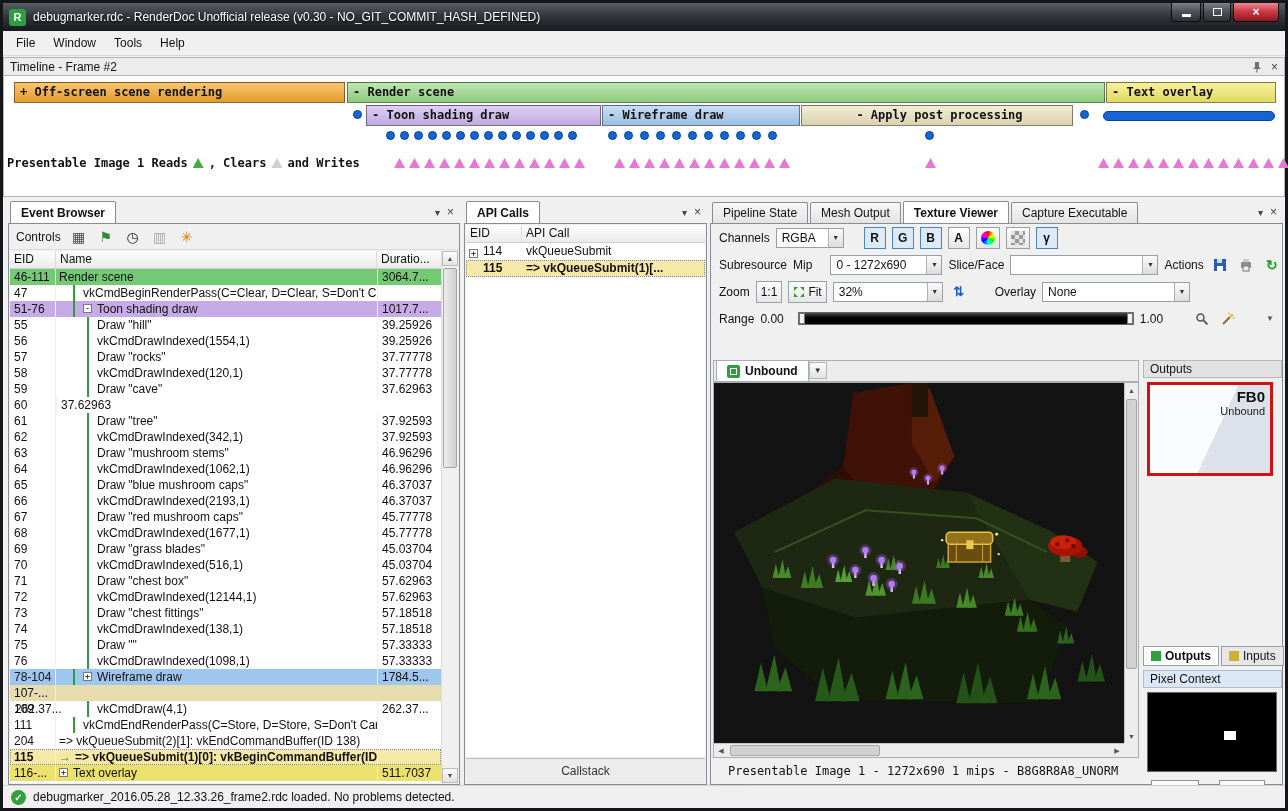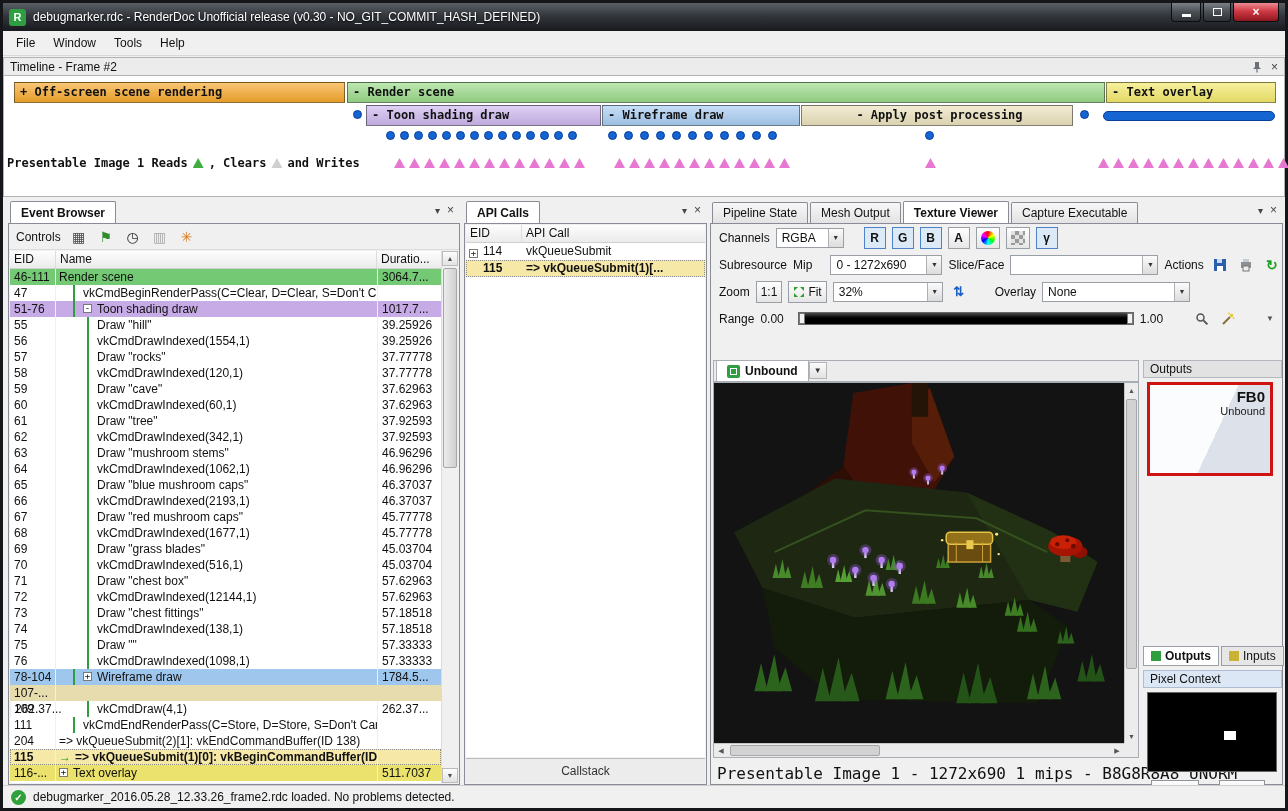--- a/index.html
+++ b/index.html
@@ -32,21 +32,21 @@
   .dot{width:9px;height:9px;border-radius:50%;background:#1464d2;border:1px solid #0a3f9a;display:inline-block;flex:none;}
   .dot-row{position:absolute;display:flex;top:55px;}
   .capsule{position:absolute;height:10px;border-radius:5px;background:#1464d2;border:1px solid #0a3f9a;}
   .tl-footer{position:absolute;top:80px;left:3px;display:flex;align-items:center;gap:5px;font-family:"DejaVu Sans Mono",monospace;font-weight:bold;font-size:12px;white-space:nowrap;}
   .tri{width:11px;height:10px;clip-path:polygon(50% 0,100% 100%,0 100%);background:#e678d2;display:inline-block;flex:none;}
   .tri-read{background:#3fae3f}.tri-clear{background:#cfcfcf}
   .tri-row{position:absolute;display:flex;gap:4px;top:82px;}
 
   
   .panel{position:absolute;top:198px;height:584px;}
-  .panel-tabs{height:22px;display:flex;padding-left:2px;gap:40px;}
+  .panel-tabs{height:22px;display:flex;align-items:flex-end;padding-left:2px;gap:40px;}
   .tab{height:21px;padding:0 10px;border:1px solid #898c95;border-bottom:none;background:linear-gradient(#f7f7f7,#e3e3e3);margin-right:2px;border-radius:2px 2px 0 0;display:flex;align-items:center;white-space:nowrap;}
   .tab.active{background:#fff;font-weight:bold;height:22px;}
   .hdr-icons{margin-left:auto;display:flex;gap:7px;align-items:center;padding:0 6px 4px 0;color:#444;font-size:10px;}
   .panel-body{position:absolute;left:0;right:0;top:22px;bottom:0;border:1px solid #898c95;background:#f0f0f0;}
 
   
   .eb-toolbar{height:26px;display:flex;align-items:center;gap:9px;padding:0 7px;border-bottom:1px solid #dcdcdc;}
   .tool-icon{font-size:14px;width:18px;height:18px;display:flex;align-items:center;justify-content:center;}
   .eb-table{position:absolute;top:27px;bottom:1px;left:1px;right:18px;background:#fff;overflow:hidden;}
   .grid-header{display:flex;height:18px;background:linear-gradient(#fdfdfd,#ebebeb);border-bottom:1px solid #cfcfcf;}
@@ -102,21 +102,21 @@
   .tex-tab-icon::after{content:"";position:absolute;inset:3px;border:1.5px solid #fff;}
   .strip-dd{margin-left:auto;width:18px;height:17px;display:flex;align-items:center;justify-content:center;font-size:8px;color:#333;border:1px solid #b5b5b5;background:linear-gradient(#fbfbfb,#e2e2e2);margin:0 2px 2px 0;}
   .tex-image{position:absolute;left:2px;top:158px;width:426px;height:376px;background:#141414;border:1px solid #a8adb4;overflow:hidden;}
   .tex-hscroll{position:absolute;left:0;right:14px;bottom:0;height:14px;background:#ececec;border-top:1px solid #c4c4c4;}
   .tex-vscroll{position:absolute;top:0;bottom:14px;right:0;width:14px;background:#ececec;border-left:1px solid #c4c4c4;}
   .sb-corner{position:absolute;right:0;bottom:0;width:14px;height:14px;background:#ececec;}
   .hthumb{position:absolute;top:1px;bottom:1px;left:16px;width:150px;background:#d2d2d2;border:1px solid #a6a6a6;border-radius:2px;}
   .vthumb{position:absolute;left:1px;right:1px;top:16px;height:270px;background:#d2d2d2;border:1px solid #a6a6a6;border-radius:2px;}
   .harrow{position:absolute;top:0;bottom:0;width:14px;display:flex;align-items:center;justify-content:center;font-size:7px;color:#555;}
   .varrow{position:absolute;left:0;right:0;height:14px;display:flex;align-items:center;justify-content:center;font-size:7px;color:#555;}
-  .tex-status{position:absolute;left:6px;top:540px;font-family:"DejaVu Sans Mono",monospace;font-size:16px;white-space:nowrap;}
+  .tex-status{position:absolute;left:17px;top:540px;font-family:"DejaVu Sans Mono",monospace;font-size:12px;white-space:nowrap;}
   .tex-swatch{position:absolute;left:7px;top:560px;width:30px;height:14px;background:#3c3c3c;border:1px solid #8a8a8a;}
 
   .side-header{position:absolute;left:432px;width:139px;height:18px;background:#e2e2e2;border:1px solid #b5b9bf;padding:1px 6px;}
   .fb-thumb{position:absolute;left:436px;top:158px;width:126px;height:94px;border:3px solid #cf1212;background:linear-gradient(115deg,#fbfcfe 55%,#dde1e9 55%);display:flex;align-items:flex-end;padding:3px 5px;flex-direction:column;}
   .fb-label{font-weight:bold;font-size:15px;}
   .fb-sub{font-size:11px;margin-left:12px;color:#222;}
   .side-tabs{position:absolute;left:432px;top:422px;width:139px;height:20px;display:flex;align-items:flex-end;}
   .side-tab{height:20px;display:flex;align-items:center;gap:4px;padding:0 7px;border:1px solid #9a9fa5;background:#e6e6e6;margin-right:2px;}
   .side-tab.active{background:#fff;font-weight:bold;}
   .st-icon{width:10px;height:10px;flex:none;}
@@ -360,25 +360,20 @@
               <div class="c-eid">59</div>
               <div class="c-name">
                 <span class="indent" style="width: 28px;"></span>
                 <span class="tree-line"></span>
                 <span class="nm">Draw "cave"</span>
               </div>
               <div class="c-dur">37.62963</div>
             </div>
             <div class="eb-row">
               <div class="c-eid">60</div>
-              <div class="c-name">
-                <span class="indent" style="width: 28px;"></span>
-                <span class="tree-line"></span>
-                <span class="nm">vkCmdDrawIndexed(60,1)</span>
-              </div>
               <div class="c-dur">37.62963</div>
             </div>
             <div class="eb-row">
               <div class="c-eid">61</div>
               <div class="c-name">
                 <span class="indent" style="width: 28px;"></span>
                 <span class="tree-line"></span>
                 <span class="nm">Draw "tree"</span>
               </div>
               <div class="c-dur">37.92593</div>

